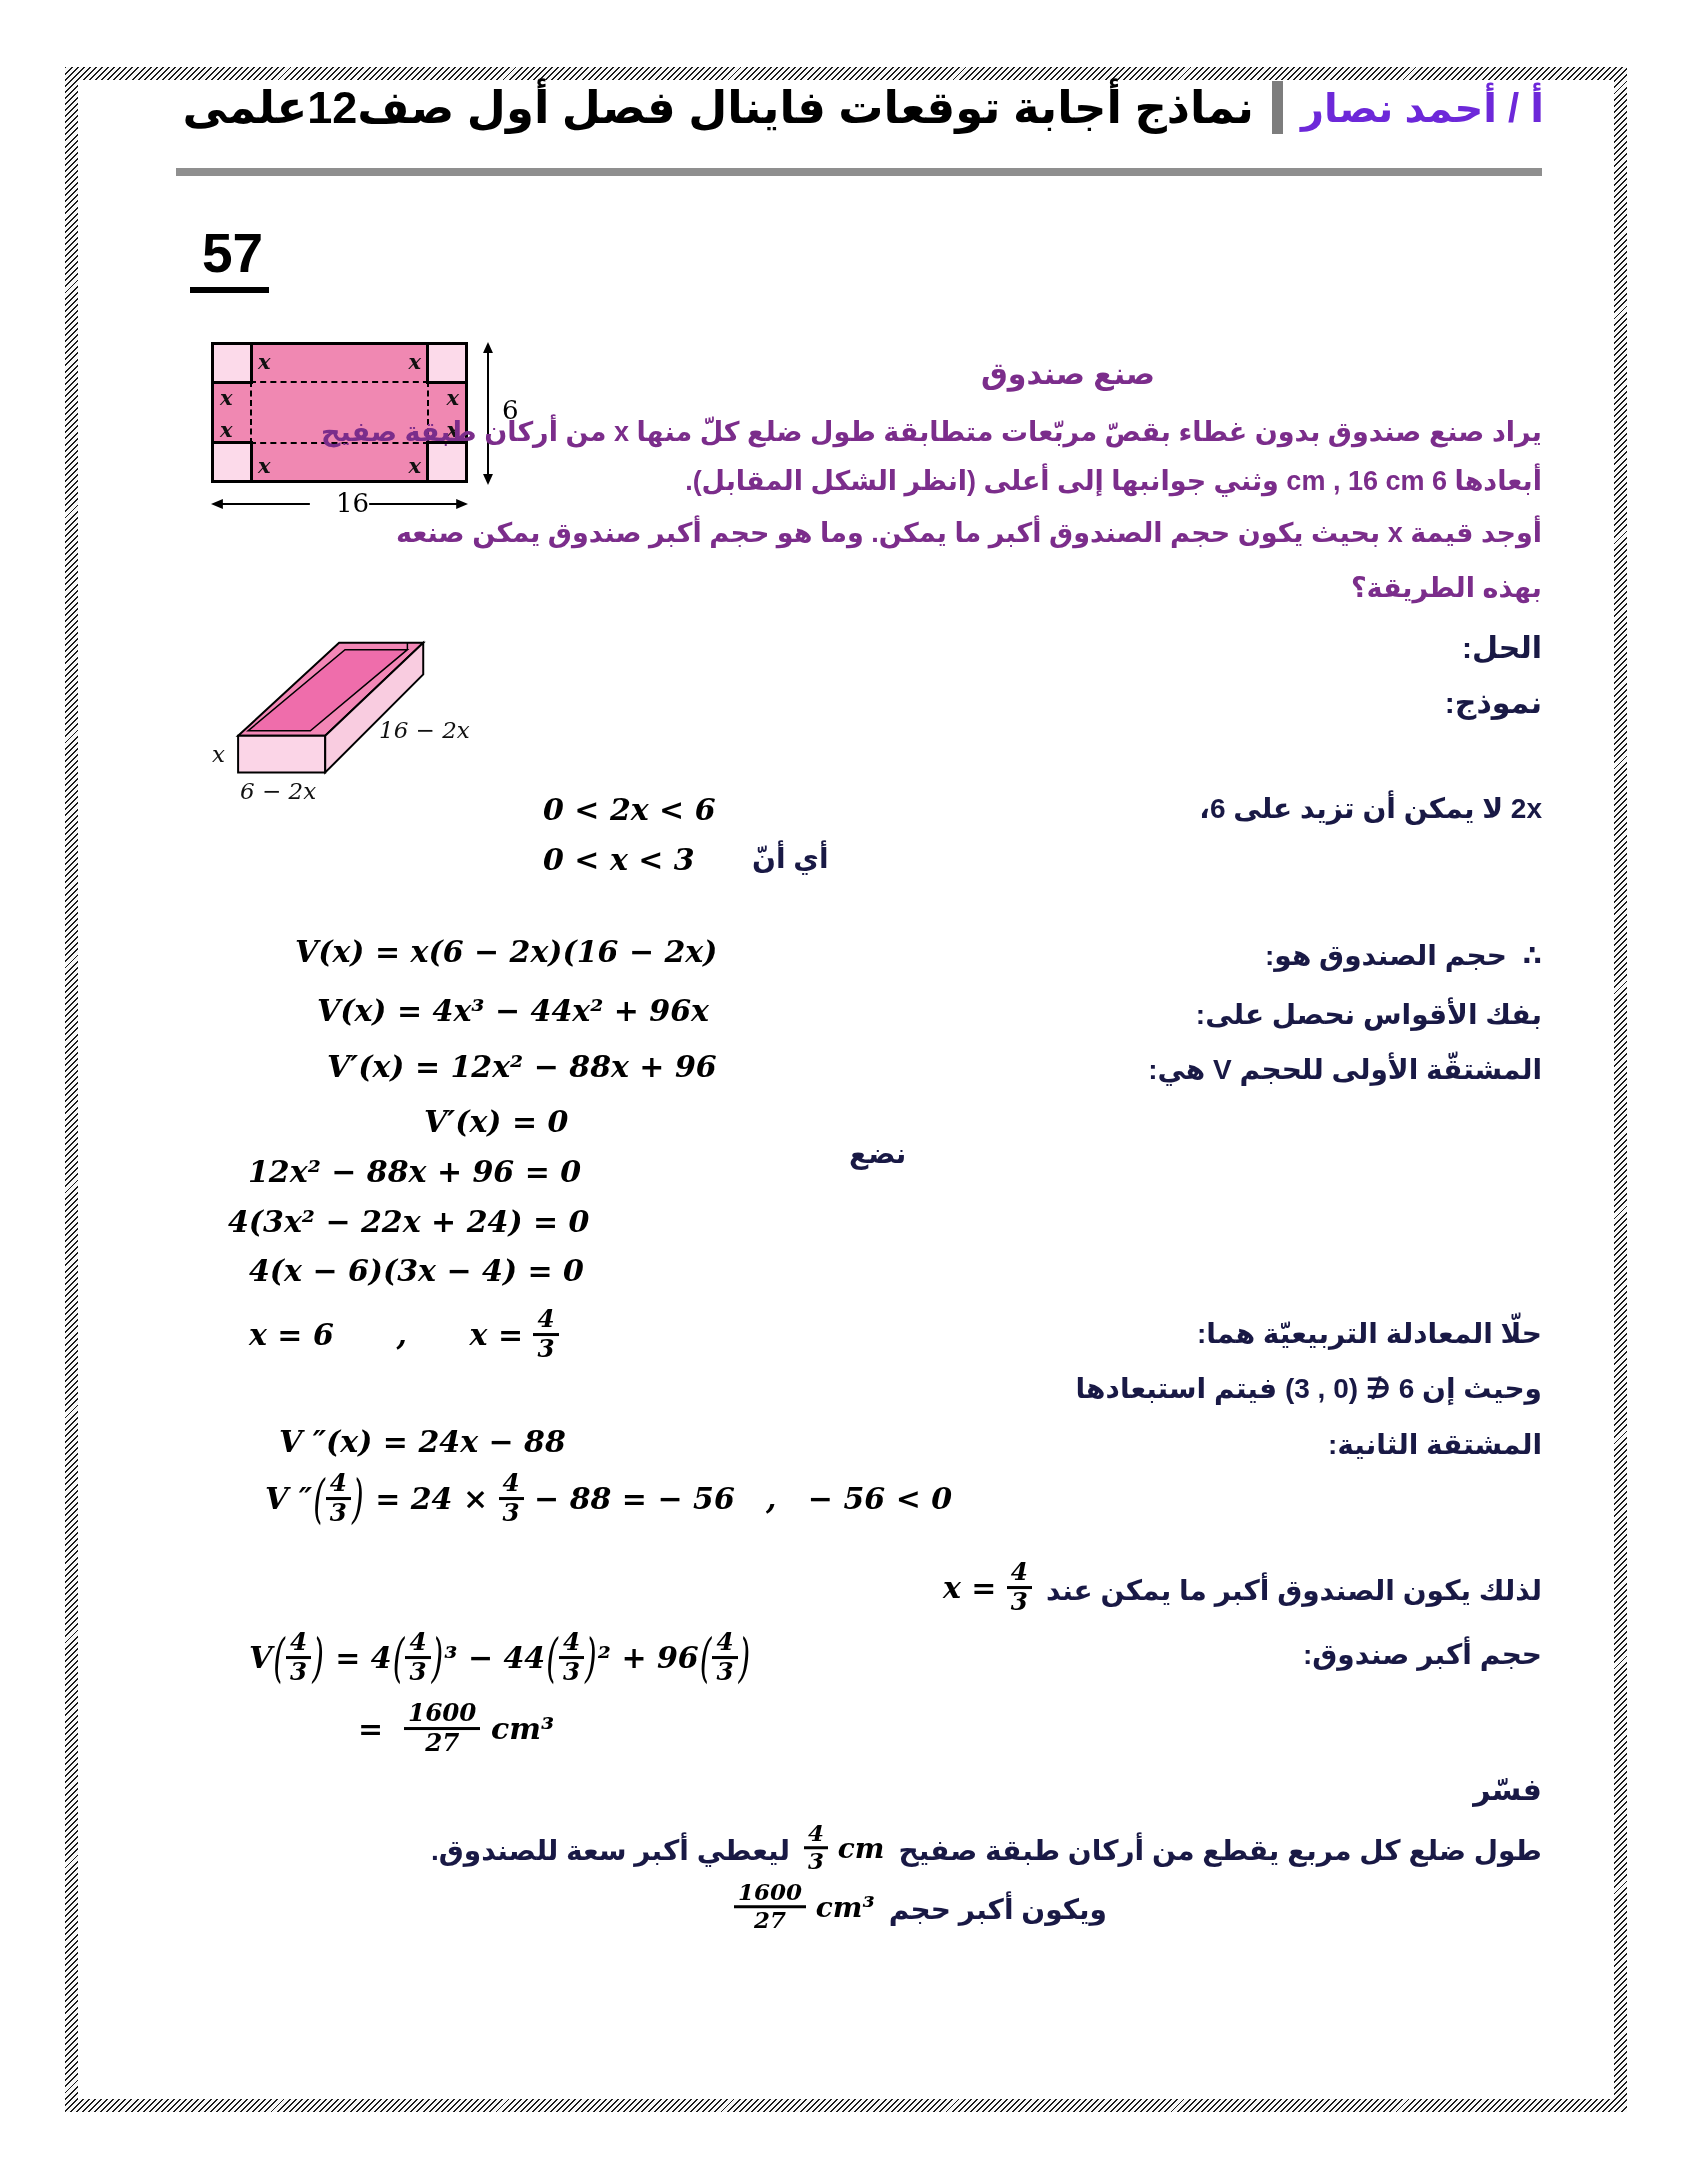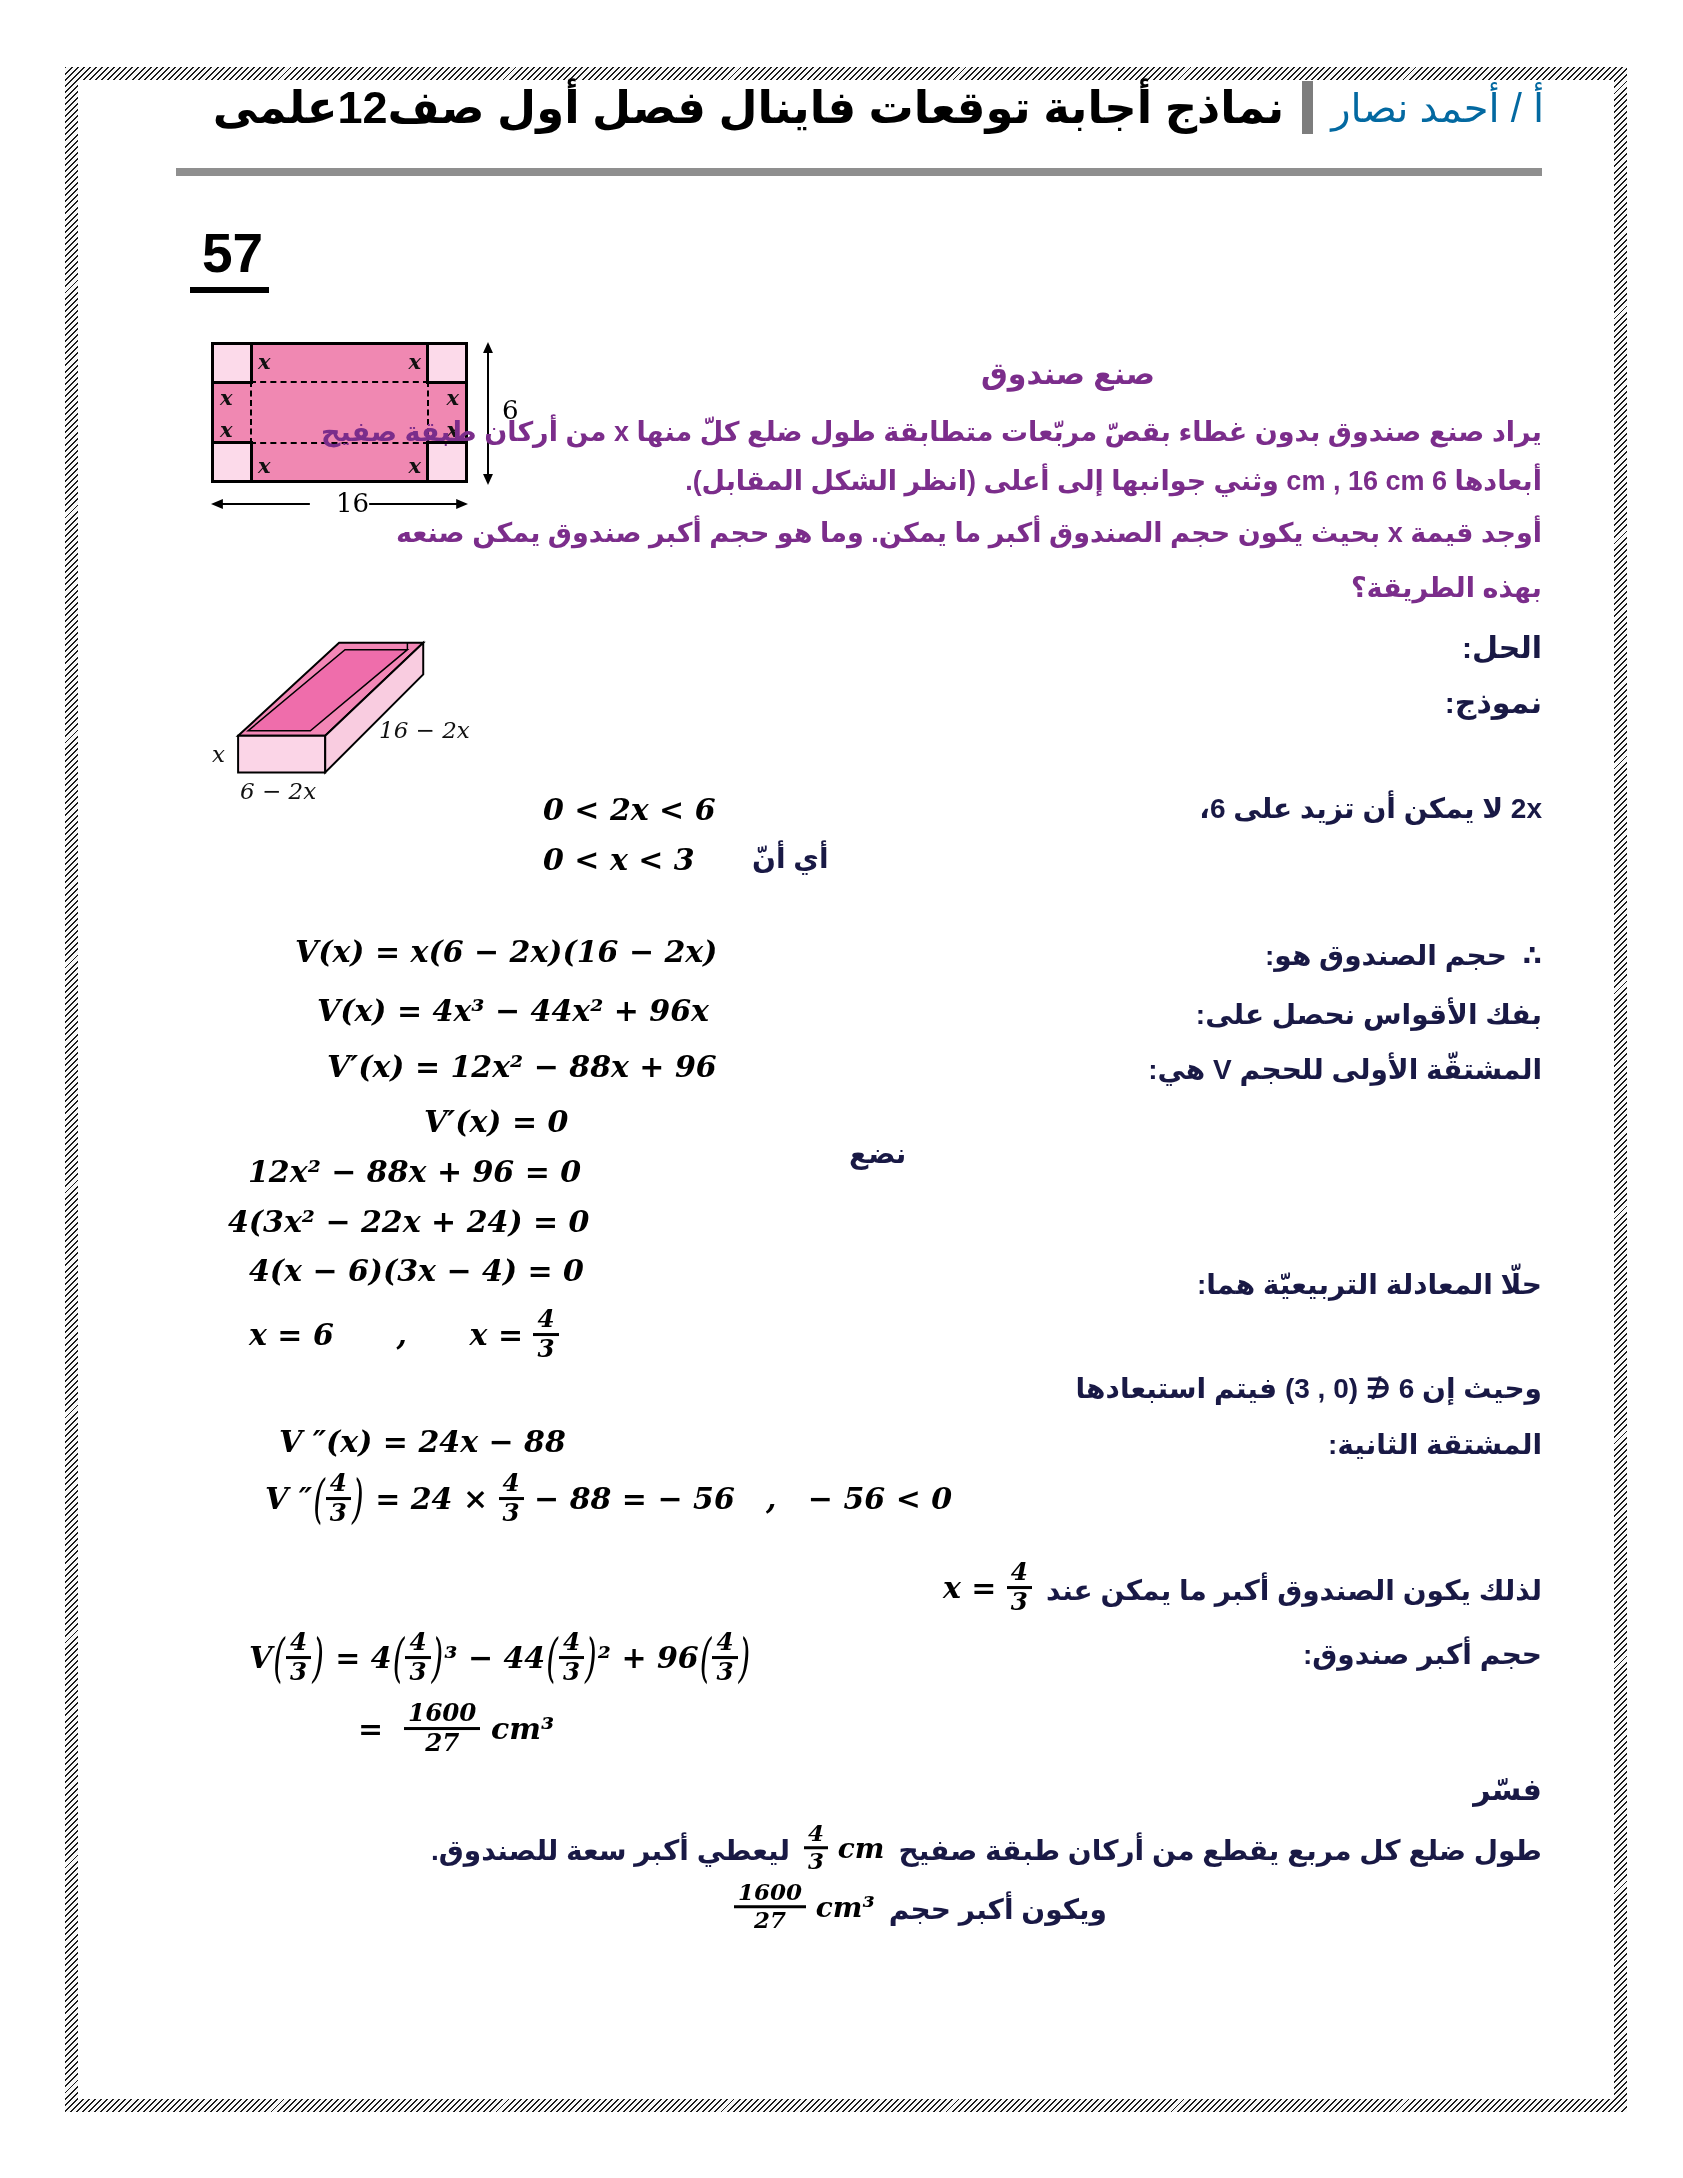--- a/index.html
+++ b/index.html
@@ -6,21 +6,21 @@
   .page{position:relative;width:1683px;height:2178px;background:#fff;overflow:hidden;
         font-family:"Liberation Sans","DejaVu Sans",sans-serif;color:#000;}
   
   .frame{position:absolute;left:65px;top:67px;right:56px;bottom:66px;
          background:repeating-linear-gradient(135deg,#1c1c1c 0 1.4px,#f8f8f8 1.4px 4.3px);}
   .frame-inner{position:absolute;left:13px;top:13px;right:13px;bottom:13px;background:#fff;}
   .abs{position:absolute;}
   
   .header{position:absolute;top:81px;right:139px;left:149px;display:flex;direction:rtl;
           align-items:center;gap:18px;}
-  .author{color:#0369a1;font-weight:normal;font-size:40px;white-space:nowrap;}
+  .author{color:#6d28d9;font-weight:bold;font-size:40px;white-space:nowrap;}
   .hbar{width:11px;height:53px;background:#7d7d7d;flex:0 0 auto;}
   .htitle{font-size:45px;font-weight:600;white-space:nowrap;color:#000;}
   .rule{position:absolute;left:176px;top:168px;width:1366px;height:8px;background:#8f8f8f;}
   .probnum{position:absolute;left:190px;top:222px;font-size:55px;font-weight:bold;
            border-bottom:6px solid #000;padding:0 6px 2px 12px;line-height:1.15;}
   
   .ar{direction:rtl;text-align:right;white-space:pre;font-weight:bold;}
   .purple{color:#7b2d8b;font-size:27px;}
   .navy{color:#191945;font-size:28px;}
   .big{font-size:30px;}
@@ -135,21 +135,21 @@
   <div class="lbl" style="top:1053px;">المشتقّة الأولى للحجم V هي:</div>
   <div class="eq eqfont" style="left:327px;top:1049px;">V′(x) = 12x² − 88x + 96</div>
 
   <div class="abs ar navy" style="left:849px;top:1109px;margin-top:28px;">نضع</div>
   <div class="eq eqfont" style="left:424px;top:1104px;">V′(x) = 0</div>
 
   <div class="eq eqfont" style="left:248px;top:1154px;">12x² − 88x + 96 = 0</div>
   <div class="eq eqfont" style="left:228px;top:1204px;">4(3x² − 22x + 24) = 0</div>
   <div class="eq eqfont" style="left:249px;top:1253px;">4(x − 6)(3x − 4) = 0</div>
 
-  <div class="lbl" style="top:1268px;">حلّا المعادلة التربيعيّة هما:</div>
+  <div class="lbl" style="top:1317px;">حلّا المعادلة التربيعيّة هما:</div>
   <div class="eq eqfont" style="left:249px;top:1309px;">x = 6      ,      x = <span class="frac"><span class="fn">4</span><span class="fd">3</span></span></div>
 
   <div class="abs ar navy" style="right:141px;top:1372px;margin-left:8px;">وحيث إن 6 ∉ (0 , 3) فيتم استبعادها</div>
 
   <div class="lbl" style="top:1428px;">المشتقة الثانية:</div>
   <div class="eq eqfont" style="left:279px;top:1424px;">V ″(x) = 24x − 88</div>
 
   <div class="eq eqfont" style="left:265px;top:1473px;">V ″<span class="bp">(</span><span class="frac"><span class="fn">4</span><span class="fd">3</span></span><span class="bp">)</span> = 24 × <span class="frac"><span class="fn">4</span><span class="fd">3</span></span> − 88 = − 56   ,   − 56 &lt; 0</div>
 
   <div class="rowflex" style="right:141px;top:1562px;">

